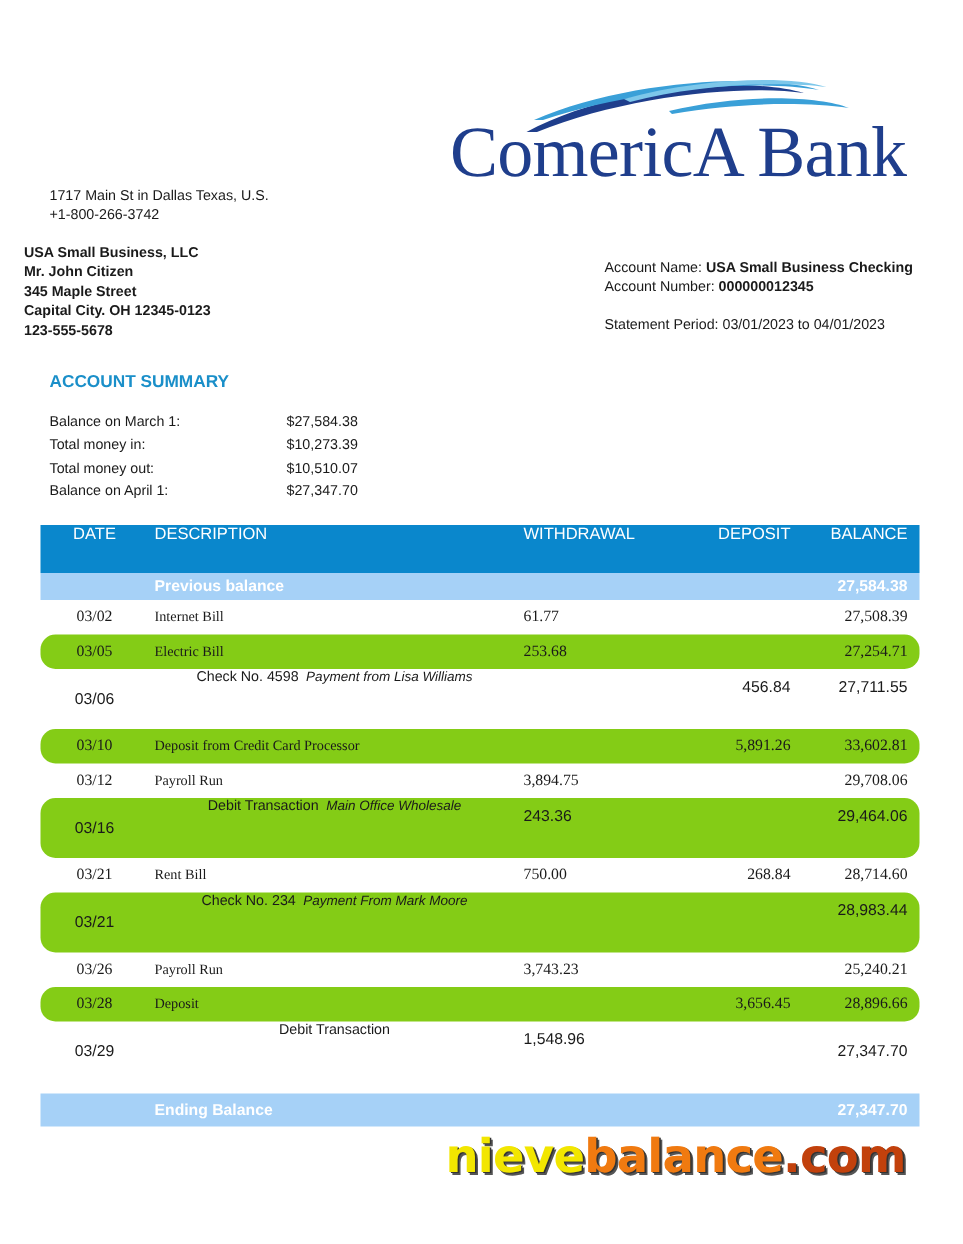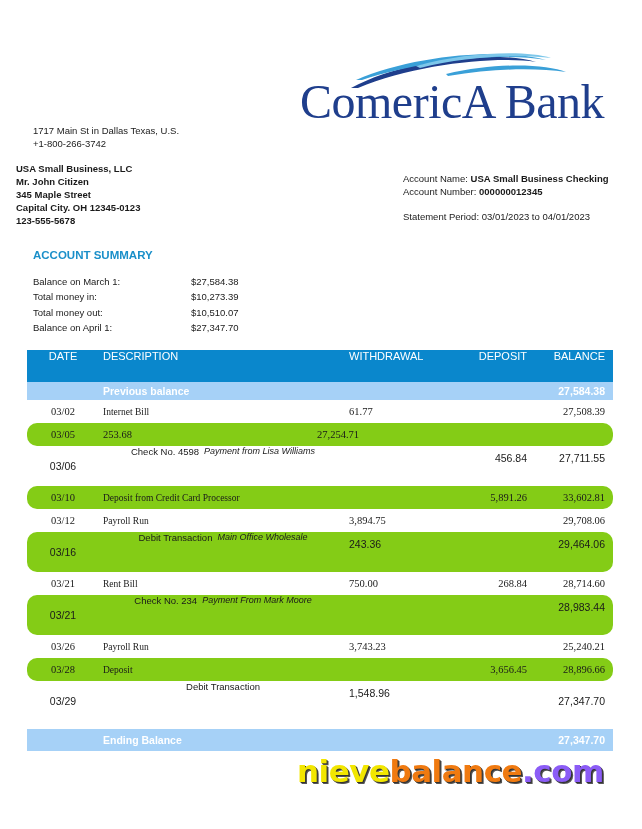--- a/index.html
+++ b/index.html
@@ -48,21 +48,21 @@
     .trow.double .col-bal.mid { align-self: center; }
     .sub { font-style: italic; font-size: 9px; }
 
     .watermark {
       position: absolute; left: 297px; top: 756px; font-family: "DejaVu Sans", sans-serif; font-weight: bold;
       font-size: 31px; letter-spacing: -0.5px; white-space: nowrap; line-height: 1;
       text-shadow: 1px 1px 0 #333, 2px 2px 0 #555;
     }
     .wm-1 { color: #f2e600; }
     .wm-2 { color: #f07a10; }
-    .wm-3 { color: #8b5cf6; }
+    .wm-3 { color: #c2410c; }
   </style>
 </head>
 <body>
 
 <div class="logo">
   <svg width="310" height="50" viewBox="0 0 310 50">
     <path d="M55 38 C 110 8, 200 0, 240 12 C 200 6, 120 14, 62 38 Z" fill="#1f3e8c"></path>
     <path d="M60 30 C 120 4, 210 -2, 250 10 C 205 2, 125 10, 66 30 Z" fill="#3aa0d8"></path>
     <path d="M120 16 C 170 2, 230 0, 255 8 C 225 4, 170 6, 124 18 Z" fill="#7dc7ea"></path>
     <path d="M150 24 C 200 12, 250 14, 270 22 C 240 18, 200 18, 152 26 Z" fill="#3aa0d8"></path>
@@ -133,20 +133,21 @@
   <div class="trow single">
     <div class="col-date">03/02</div>
     <div class="col-desc">Internet Bill</div>
     <div class="col-wd">61.77</div>
     <div class="col-dep"></div>
     <div class="col-bal">27,508.39</div>
   </div>
 
   <div class="trow single alt">
     <div class="col-date">03/05</div>
+    <div class="col-desc">Electric Bill</div>
     <div class="col-wd">253.68</div>
     <div class="col-dep"></div>
     <div class="col-bal">27,254.71</div>
   </div>
 
   <div class="trow double">
     <div class="col-date">03/06</div>
     <div class="col-desc">
       <span>Check No. 4598</span>
       <span class="sub">Payment from Lisa Williams</span>

